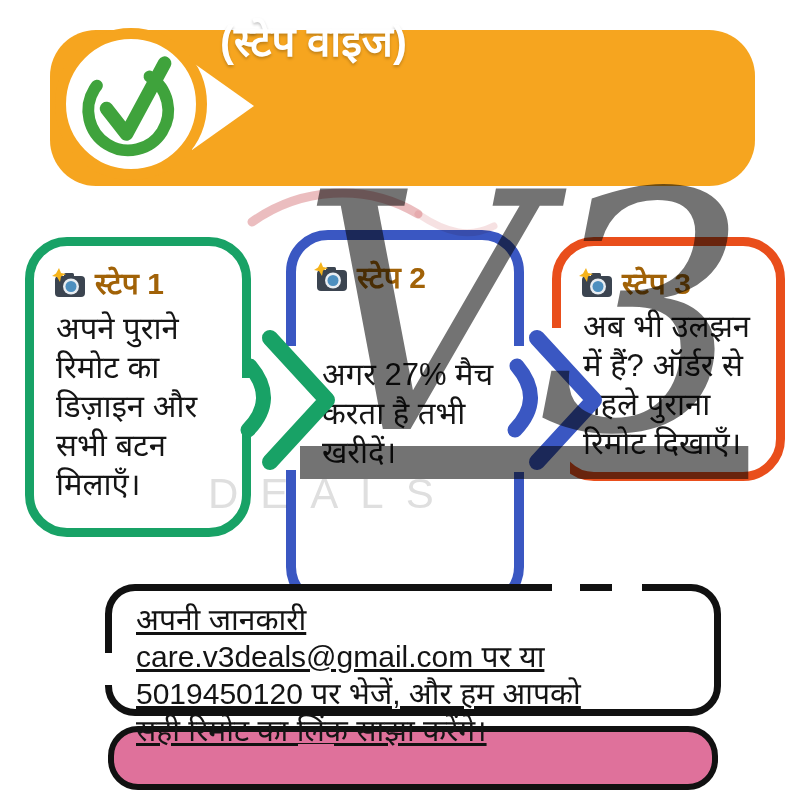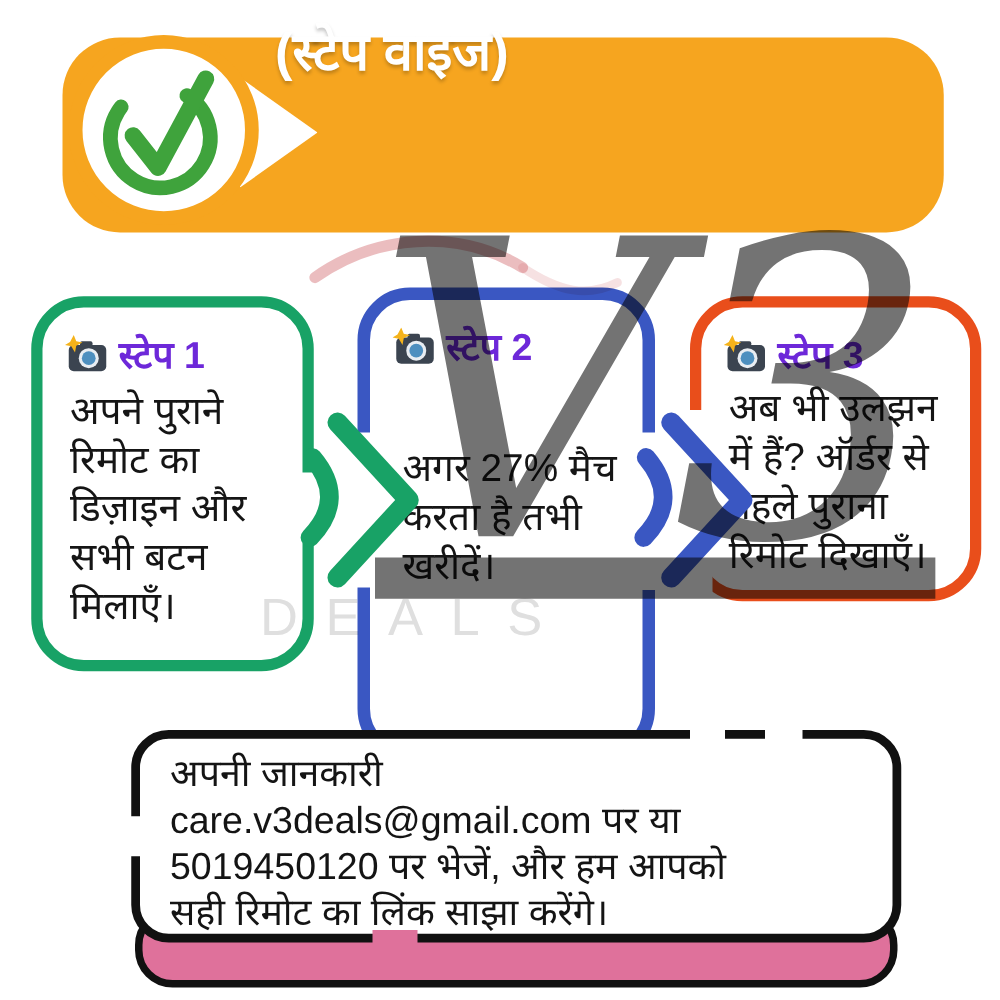--- a/index.html
+++ b/index.html
@@ -33,21 +33,21 @@
   .step-card{
     position:absolute;background:#fff;border-radius:42px;z-index:2;
     box-sizing:border-box;
   }
   .step-card.s1{left:25px;top:237px;width:226px;height:300px;border:9px solid #18A266;}
   .step-card.s2{left:286px;top:230px;width:238px;height:379px;border:10px solid #3A57C2;}
   .step-card.s3{left:552px;top:237px;width:233px;height:244px;border:9px solid #E94E1B;}
   .step-header{
     display:flex;align-items:center;gap:9px;padding:16px 0 0 18px;
   }
-  .step-label{font-size:30px;font-weight:bold;color:#6d28d9;white-space:nowrap;}
+  .step-label{font-size:30px;font-weight:bold;color:#a16207;white-space:nowrap;}
   .step-body{
     padding:6px 10px 0 22px;font-size:31px;line-height:39px;color:#151515;
   }
   .s2 .step-body{padding-top:58px;padding-left:26px;}
   .s3 .step-body{padding-top:4px;}
   .cam{width:34px;height:30px;flex:0 0 auto;}
   
   .gap{position:absolute;background:#fff;z-index:7;}
   .gap.g1{left:234px;top:378px;width:20px;height:56px;}
   .gap.g2{left:280px;top:346px;width:20px;height:124px;}
@@ -66,23 +66,23 @@
     mix-blend-mode:multiply;
   }
   .wm-arc{position:absolute;left:0;top:0;z-index:9;pointer-events:none;mix-blend-mode:multiply;}
   
   .contact-base{
     position:absolute;left:108px;top:726px;width:610px;height:64px;
     background:#DF719B;border:6px solid #111;border-radius:30px;z-index:5;
     box-sizing:border-box;
   }
   .contact-card{
-    position:absolute;left:105px;top:584px;width:616px;height:170px;
+    position:absolute;left:105px;top:584px;width:616px;height:132px;
     background:#fff;border:7px solid #111;border-radius:30px;z-index:6;
-    box-sizing:border-box;padding:10px 24px 0 24px;
+    box-sizing:border-box;padding:10px 24px 0 24px;text-decoration:underline;
   }
   .contact-line{font-size:30px;line-height:37px;color:#141414;white-space:nowrap;}
   .cgap{position:absolute;z-index:7;}
   .cgap.t1{left:552px;top:581px;width:28px;height:11px;background:#fff;}
   .cgap.t2{left:612px;top:581px;width:30px;height:11px;background:#fff;}
   .cgap.l1{left:102px;top:653px;width:11px;height:32px;background:#fff;}
   .cgap.b1{left:298px;top:744px;width:36px;height:12px;background:#DF719B;}
 </style>
 </head>
 <body>

